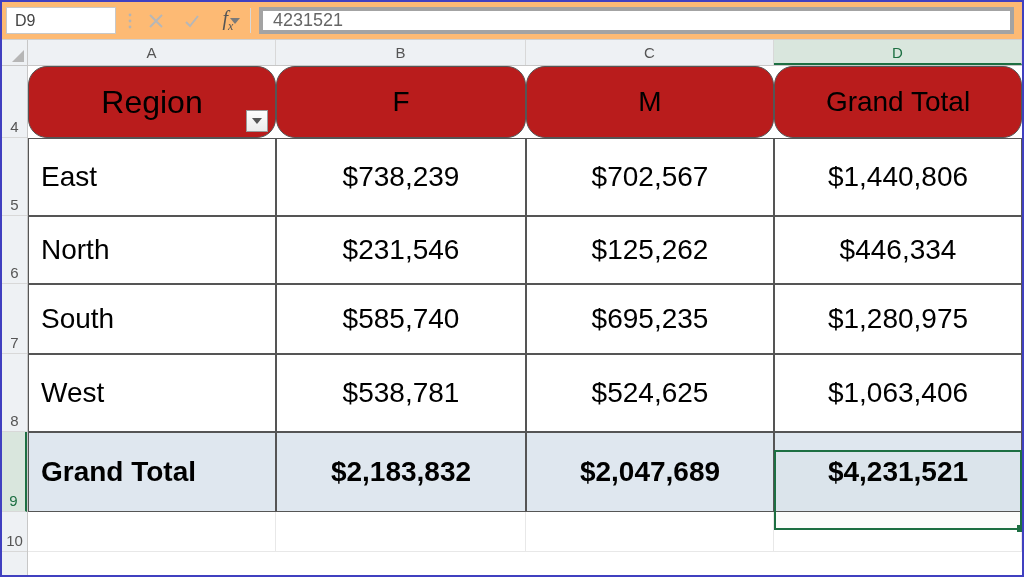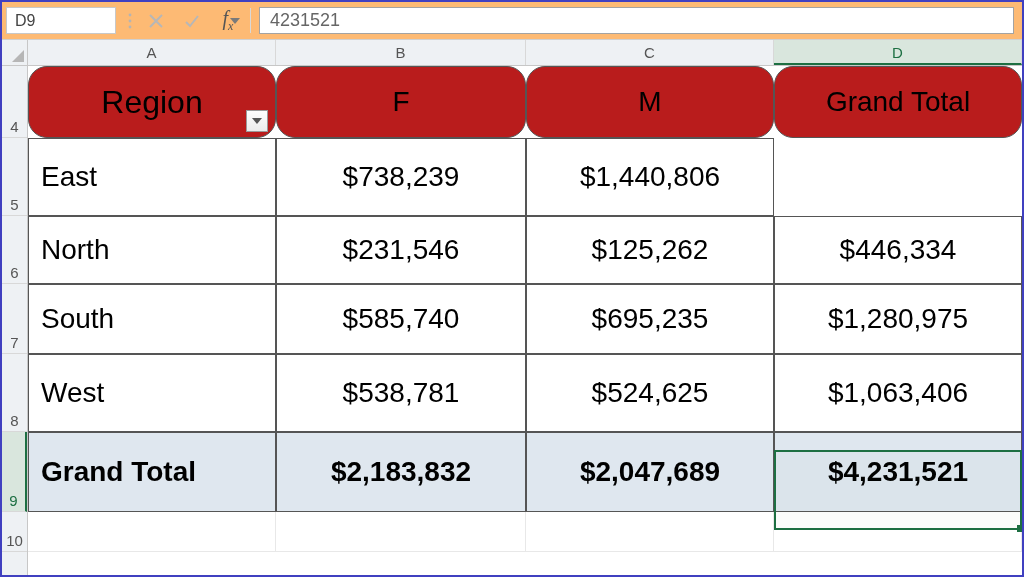--- a/index.html
+++ b/index.html
@@ -65,21 +65,21 @@
   .fb-btn.fx { color: #555; font-style: italic; font-family: "Times New Roman", serif; }
   .fb-btn.fx span { font-size: 20px; }
 
   .sep-line {
     width: 1px; background: #d8d8d8;
     margin: 6px 4px;
   }
 
   .formula-input {
     flex: 1 1 auto;
-    border: 1px solid #a3a3a3;
+    border: 4px solid #a3a3a3;
     background: #fff;
     margin: 5px 8px 5px 4px;
   }
   .formula-input input {
     width: 100%; height: 100%;
     border: none; outline: none;
     font-size: 18px; color: #666;
     padding: 0 10px;
     background: transparent;
   }
@@ -289,20 +289,21 @@
       <div class="dropdown-btn" style="left:218px; top:44px;">
         <svg viewBox="0 0 10 6">
             <path d="M0 0 L5 6 L10 0 Z" fill="#555"></path>
           </svg>
       </div>
     </div>
 
     <div class="row r5">
       <div class="cell c-A pivot-border pivot-rowlabel">East</div>
       <div class="cell c-B pivot-border pivot-data">$738,239</div>
+      <div class="cell c-C pivot-border pivot-data">$702,567</div>
       <div class="cell c-D pivot-border pivot-data">$1,440,806</div>
     </div>
 
     <div class="row r6">
       <div class="cell c-A pivot-border pivot-rowlabel">North</div>
       <div class="cell c-B pivot-border pivot-data">$231,546</div>
       <div class="cell c-C pivot-border pivot-data">$125,262</div>
       <div class="cell c-D pivot-border pivot-data">$446,334</div>
     </div>
 

